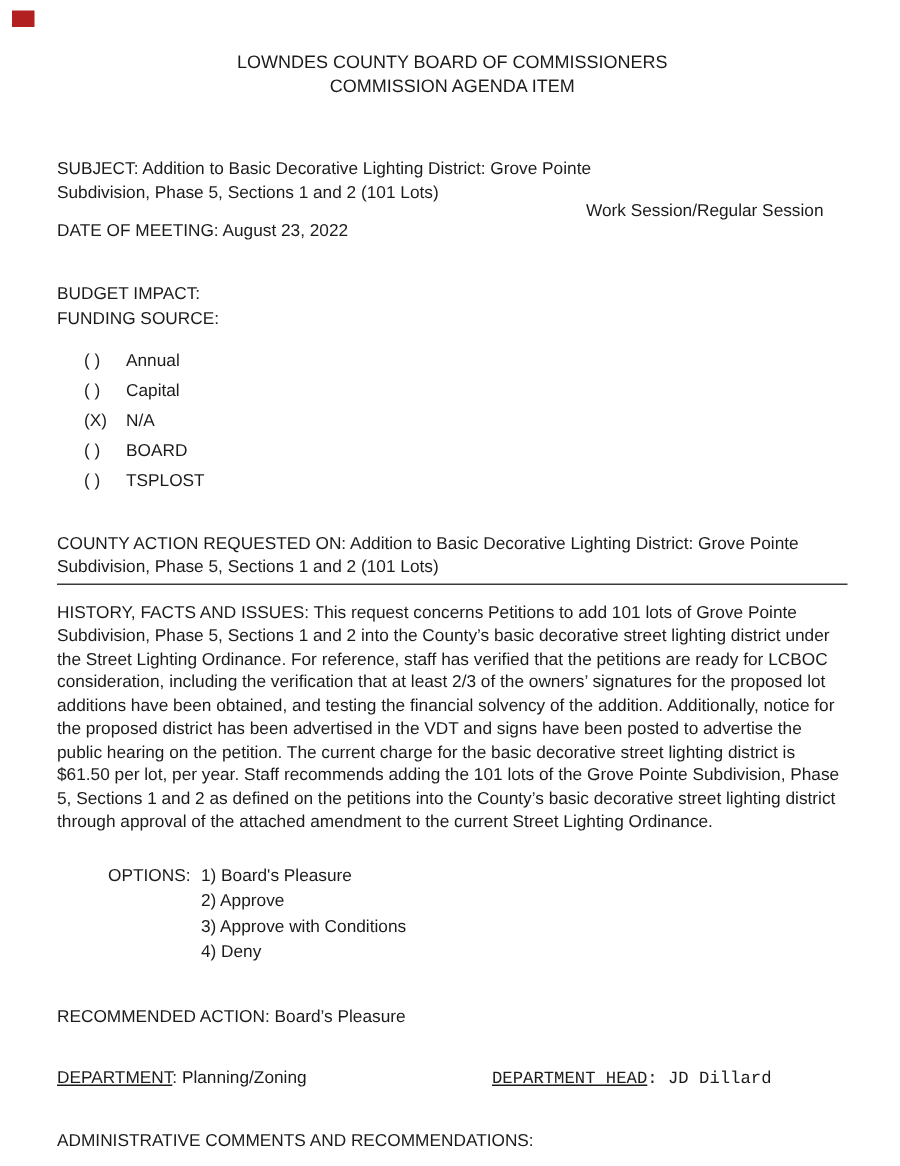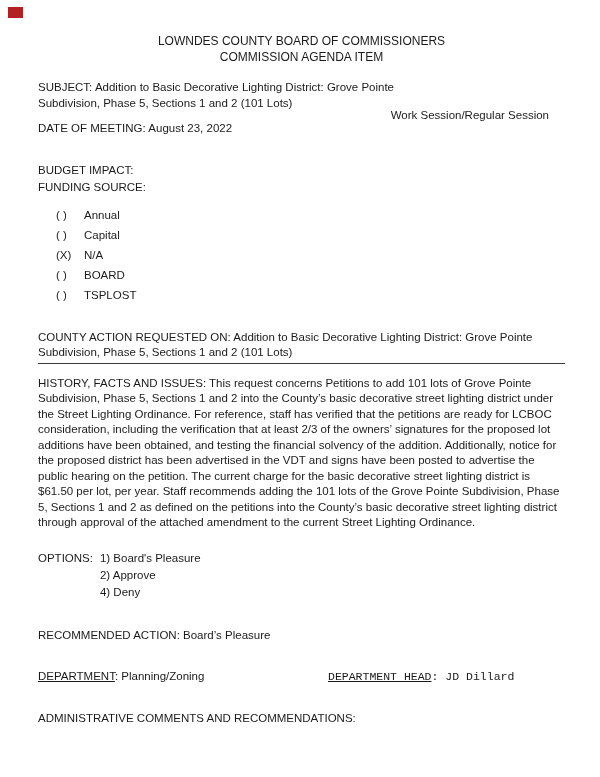--- a/index.html
+++ b/index.html
@@ -24,21 +24,21 @@
     width: 15px;
     height: 11px;
     background: #b22020;
   }
   .page {
     padding: 33px 35px 0 38px;
   }
   .doc-header {
     text-align: center;
     font-size: 12px;
-    margin-bottom: 15px;
+    margin-bottom: 41px;
   }
   .doc-header div { line-height: 1.35; }
   p { margin: 0; }
   .top-block { position: relative; }
   .subject { max-width: 382px; margin-bottom: 10px; }
   .session {
     position: absolute;
     right: 16px;
     top: 28px;
     white-space: nowrap;
@@ -56,20 +56,21 @@
   .county-action { margin-bottom: 2px; }
   .rule {
     border: none;
     border-top: 1.2px solid #3a3a3a;
     margin: 0 0 12px 0;
   }
   .history { margin-bottom: 20px; max-width: 530px; }
   .options-block {
     display: flex;
     margin-bottom: 26px;
+    margin-left: 34px;
   }
   .options-label { flex: 0 0 auto; margin-right: 7px; }
   .options-list div { line-height: 1.35; margin-bottom: 1.5px; }
   .recommended { margin-bottom: 26px; }
   .dept-row {
     display: flex;
     margin-bottom: 26px;
   }
   .dept-left { width: 290px; flex: 0 0 290px; }
   .dept-right { flex: 1; font-family: Liberation Mono, monospace; }
@@ -123,20 +124,21 @@
   <p class="county-action">COUNTY ACTION REQUESTED ON: Addition to Basic Decorative Lighting District: Grove Pointe Subdivision, Phase 5, Sections 1 and 2 (101 Lots)</p>
   <hr class="rule">
 
   <p class="history">HISTORY, FACTS AND ISSUES: This request concerns Petitions to add 101 lots of Grove Pointe Subdivision, Phase 5, Sections 1 and 2 into the County’s basic decorative street lighting district under the Street Lighting Ordinance.  For reference, staff has verified that the petitions are ready for LCBOC consideration, including the verification that at least 2/3 of the owners’ signatures for the proposed lot additions have been obtained, and testing the financial solvency of the addition.  Additionally, notice for the proposed district has been advertised in the VDT and signs have been posted to advertise the public hearing on the petition.  The current charge for the basic decorative street lighting district is $61.50 per lot, per year.  Staff recommends adding the 101 lots of the Grove Pointe Subdivision, Phase 5, Sections 1 and 2 as defined on the petitions into the County’s basic decorative street lighting district through approval of the attached amendment to the current Street Lighting Ordinance.</p>
 
   <div class="options-block">
     <span class="options-label">OPTIONS:</span>
     <div class="options-list">
       <div>1) Board's Pleasure</div>
       <div>2) Approve</div>
+      <div>3) Approve with Conditions</div>
       <div>4) Deny</div>
     </div>
   </div>
 
   <p class="recommended">RECOMMENDED ACTION: Board’s Pleasure</p>
 
   <div class="dept-row">
     <span class="dept-left"><span class="u">DEPARTMENT</span><span>: Planning/Zoning</span></span>
     <span class="dept-right"><span class="u">DEPARTMENT HEAD</span><span>: JD Dillard</span></span>
   </div>

